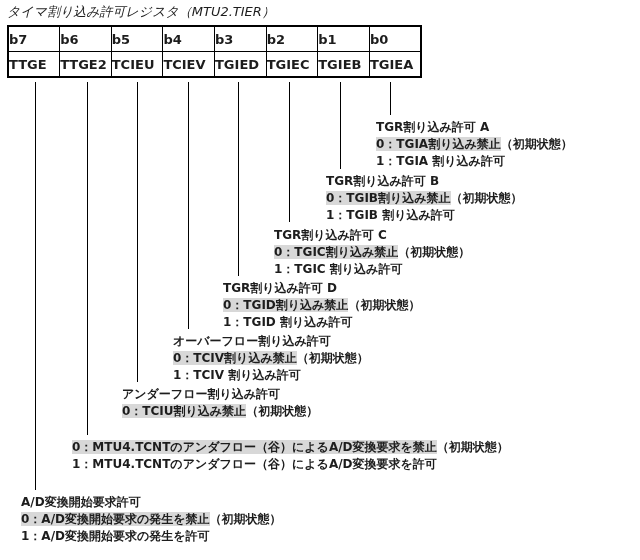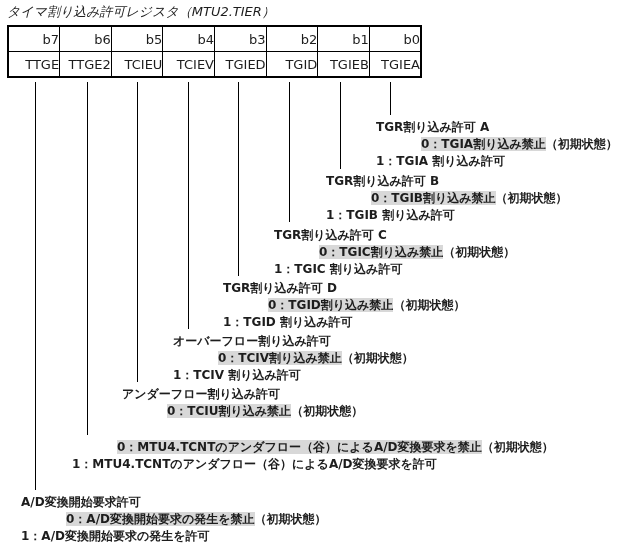--- a/index.html
+++ b/index.html
@@ -17,36 +17,36 @@
   }
 
   table.reg {
     position: absolute; left: 7px; top: 25px;
     width: 415px; height: 52px;
     border-collapse: collapse; table-layout: fixed;
     border: 2px solid var(--line, #000);
   }
   table.reg td {
     border: 1px solid var(--line, #000);
-    text-align: right; vertical-align: middle;
-    font-size: 13px; padding: 0; height: 24px;
+    text-align: left; vertical-align: middle;
+    font-size: 13px; padding: 0; height: 24px; font-weight: bold;
   }
 
   .vline {
     position: absolute; width: 1px;
     background: var(--line, #000);
   }
 
   .desc {
     position: absolute;
     font-size: 12px; line-height: 17px;
     white-space: nowrap;
     font-weight: bold;
   }
-  .hl { background: var(--highlight, #d8d8d8); margin-left: 45px; }
+  .hl { background: var(--highlight, #d8d8d8); }
 </style>
 </head>
 <body>
 
 <div class="diagram">
 
   <div class="title">タイマ割り込み許可レジスタ（MTU2.TIER）</div>
 
   <table class="reg">
     <tbody>
@@ -59,21 +59,21 @@
       <td>b2</td>
       <td>b1</td>
       <td>b0</td>
     </tr>
     <tr>
       <td>TTGE</td>
       <td>TTGE2</td>
       <td>TCIEU</td>
       <td>TCIEV</td>
       <td>TGIED</td>
-      <td>TGID</td>
+      <td>TGIEC</td>
       <td>TGIEB</td>
       <td>TGIEA</td>
     </tr>
   </tbody>
     </table>
 
   <div class="vline" style="left:35px;  top:82px; height:408px"></div>
   <div class="vline" style="left:87px;  top:82px; height:353px"></div>
   <div class="vline" style="left:137px; top:82px; height:300px"></div>
   <div class="vline" style="left:188px; top:82px; height:247px"></div>

